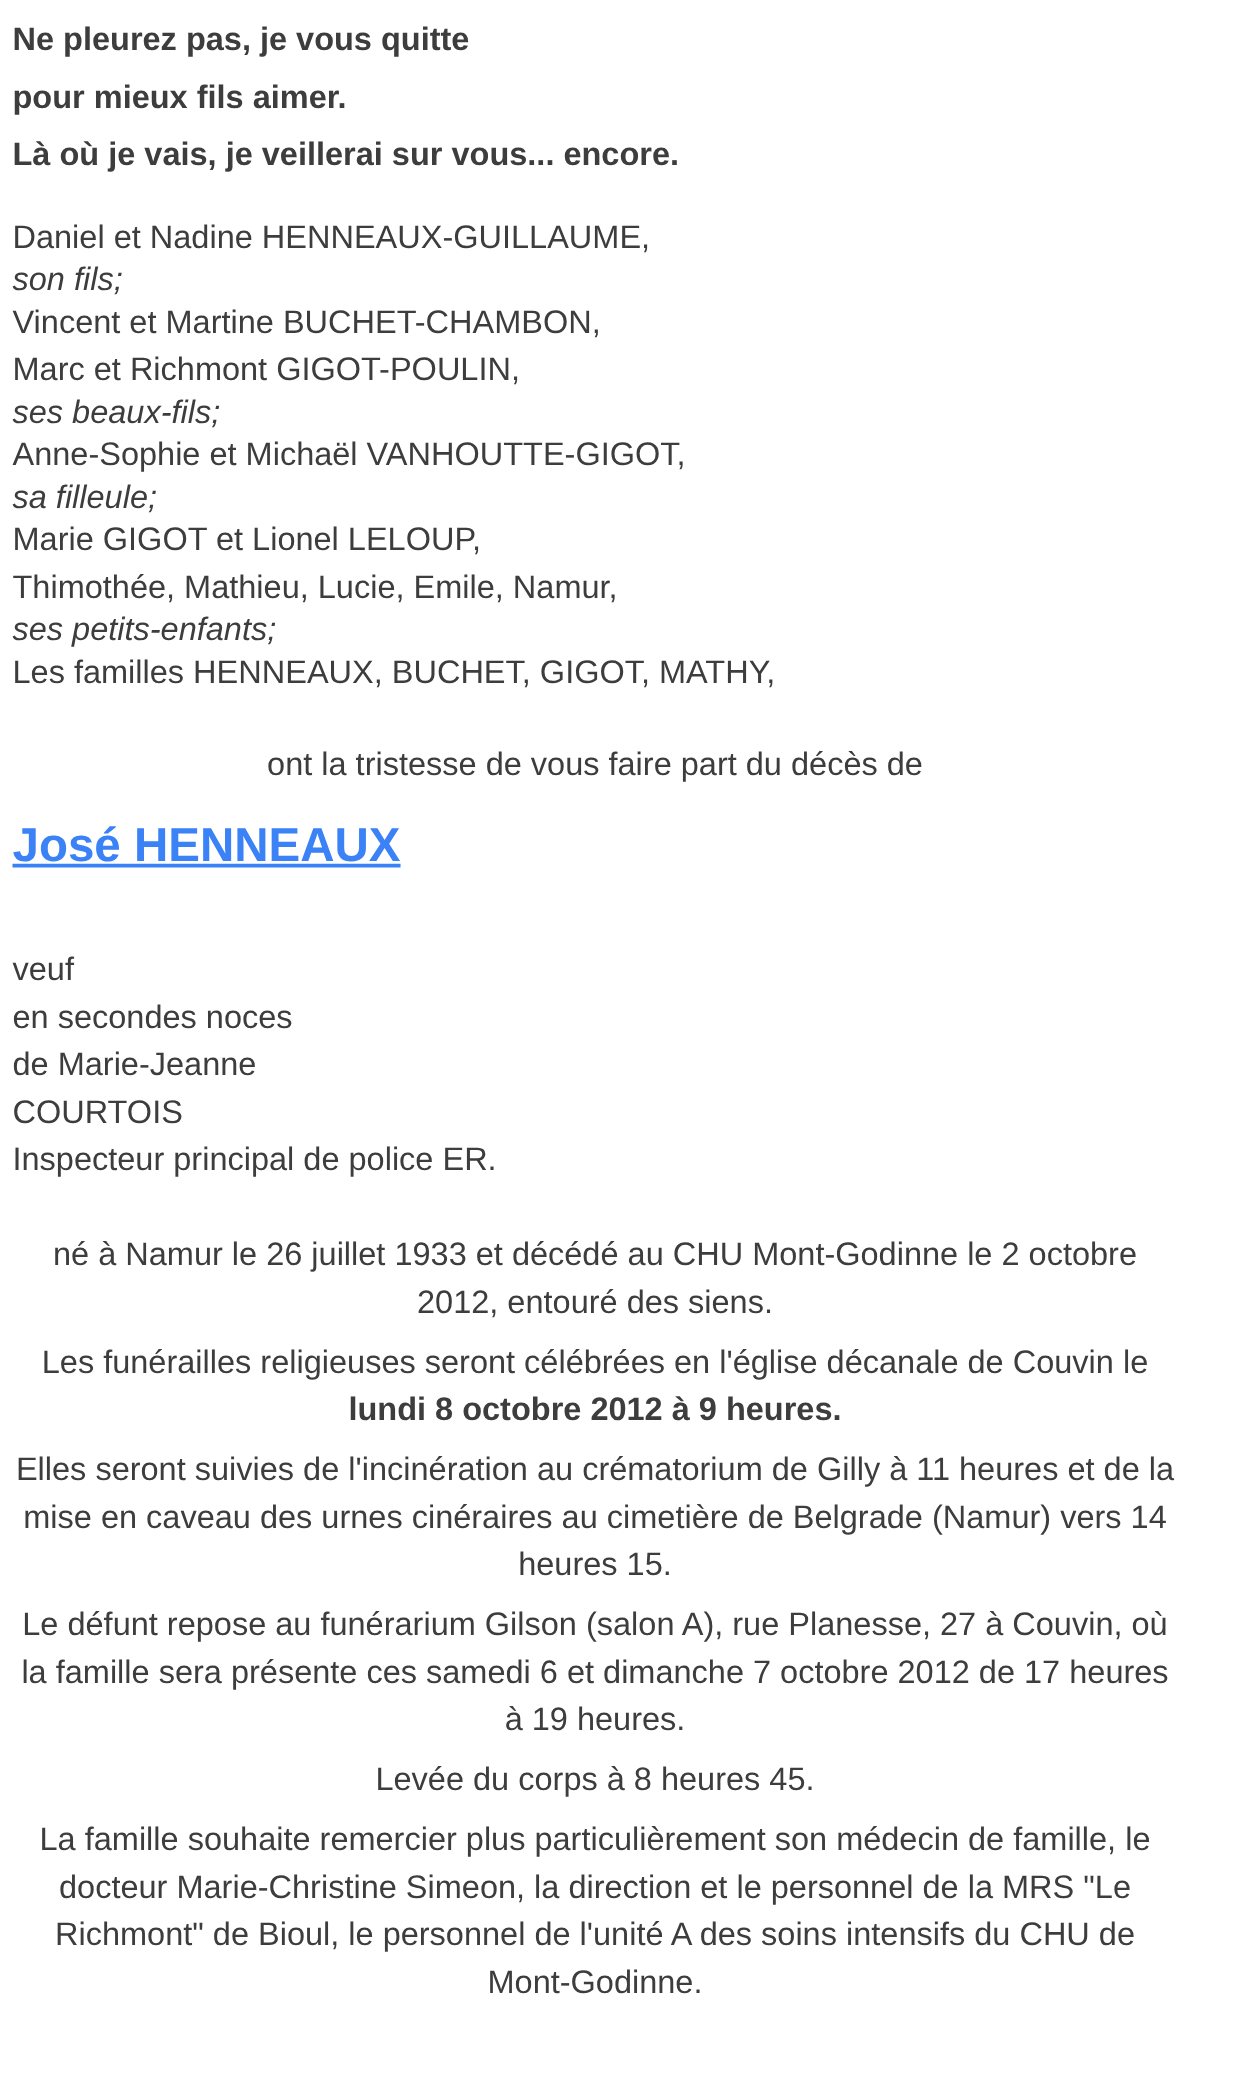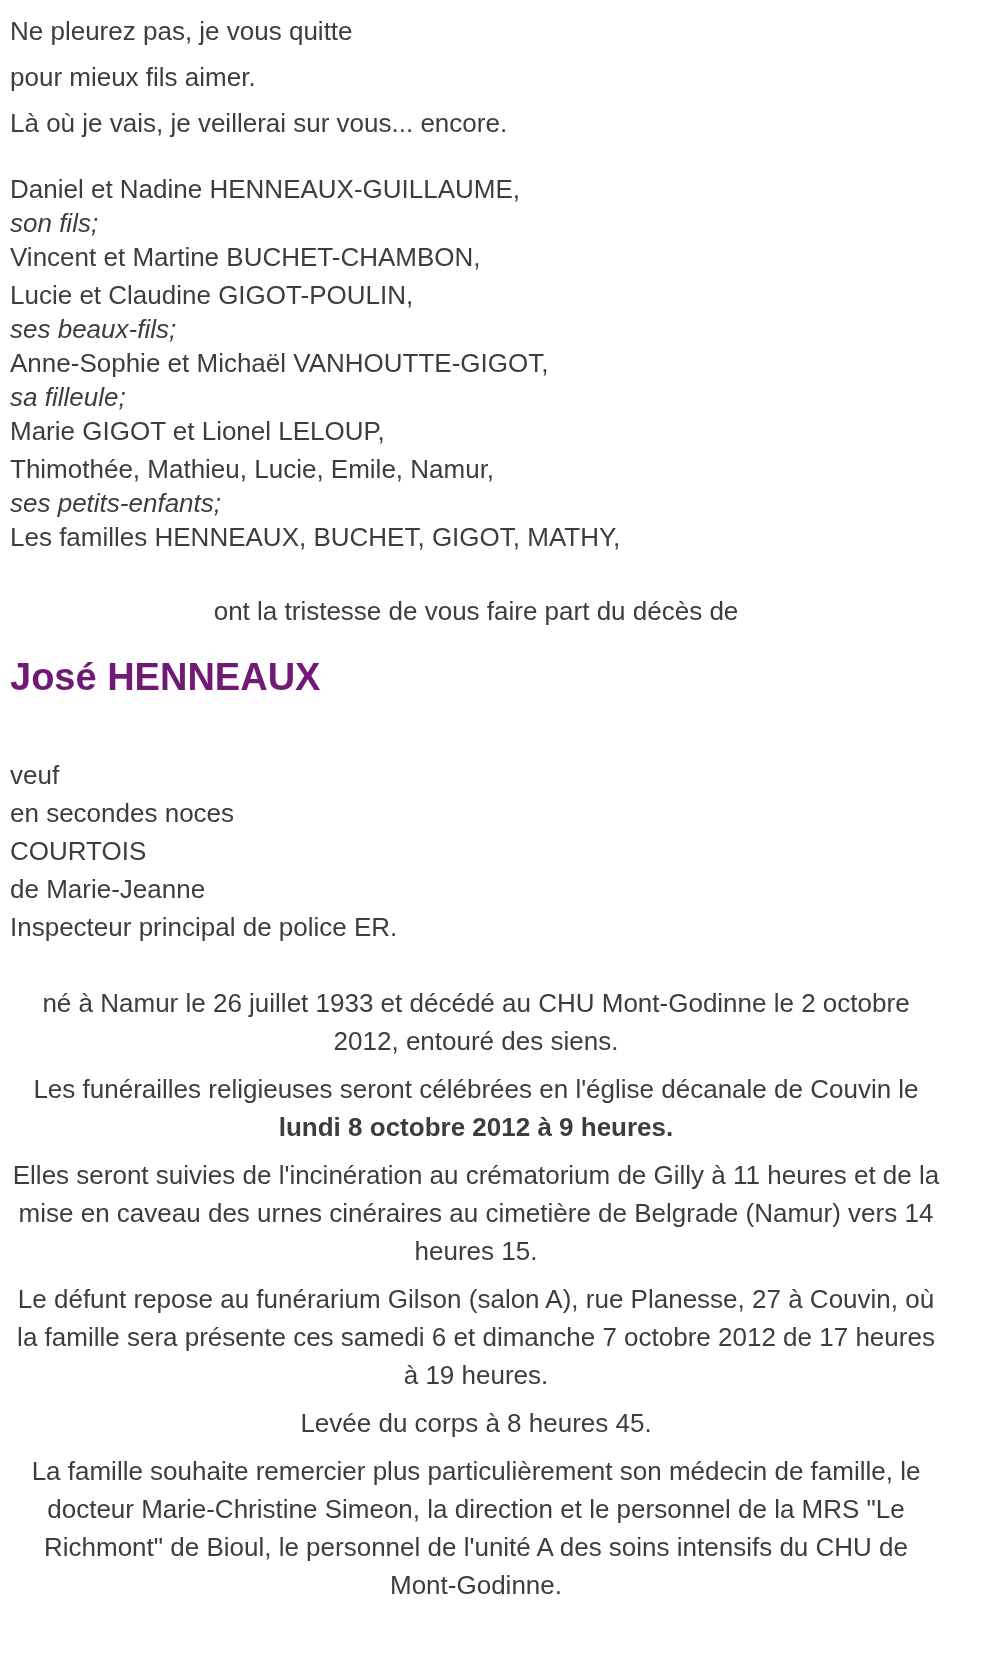--- a/index.html
+++ b/index.html
@@ -15,37 +15,38 @@
     padding: 8px 58px 40px 10px;
     font-family: "Liberation Sans", "DejaVu Sans", sans-serif;
     color: #3d3d3d;
     font-size: 26px;
     line-height: 38px;
     overflow: hidden;
   }
   .epitaph { margin-bottom: 24px; }
   .epitaph p {
     margin: 0;
-    font-weight: normal;
+    font-weight: bold;
     line-height: 46px;
   }
   .relatives p { margin: 0; }
   .relative-name { line-height: 38px; }
   .relation-label {
     line-height: 30px;
     font-style: italic;
     text-align: left;
   }
   .announcement { margin: 36px 0 0; text-align: center; }
   .deceased-name {
     font-size: 38px;
     line-height: 46px;
     font-weight: bold;
     margin: 24px 0 0;
-    color: #701a75;
+    color: #3b82f6;
+    text-decoration: underline;
   }
   .status { margin-top: 56px; }
   .status p { margin: 0; line-height: 38px; }
   .para { margin: 10px 0 0; text-align: center; }
   .para.first-para { margin-top: 38px; }
   .para strong { font-weight: bold; }
 </style>
 </head>
 <body>
 
@@ -55,42 +56,42 @@
     <p>Ne pleurez pas, je vous quitte</p>
     <p>pour mieux fils aimer.</p>
     <p>Là où je vais, je veillerai sur vous... encore.</p>
   </div>
 
   <div class="relatives">
     <p class="relative-name">Daniel et Nadine HENNEAUX-GUILLAUME,</p>
     <p class="relation-label">son fils;</p>
 
     <p class="relative-name">Vincent et Martine BUCHET-CHAMBON,</p>
-    <p class="relative-name">Lucie et Claudine GIGOT-POULIN,</p>
+    <p class="relative-name">Marc et Richmont GIGOT-POULIN,</p>
     <p class="relation-label">ses beaux-fils;</p>
 
     <p class="relative-name">Anne-Sophie et Michaël VANHOUTTE-GIGOT,</p>
     <p class="relation-label">sa filleule;</p>
 
     <p class="relative-name">Marie GIGOT et Lionel LELOUP,</p>
     <p class="relative-name">Thimothée, Mathieu, Lucie, Emile, Namur,</p>
     <p class="relation-label">ses petits-enfants;</p>
 
     <p class="relative-name">Les familles HENNEAUX, BUCHET, GIGOT, MATHY,</p>
   </div>
 
   <p class="announcement">ont la tristesse de vous faire part du décès de</p>
 
   <h1 class="deceased-name">José HENNEAUX</h1>
 
   <div class="status">
     <p>veuf</p>
     <p>en secondes noces</p>
+    <p>de Marie-Jeanne</p>
     <p>COURTOIS</p>
-    <p>de Marie-Jeanne</p>
     <p>Inspecteur principal de police ER.</p>
   </div>
 
   <p class="para first-para">né à Namur le 26 juillet 1933 et décédé au CHU Mont-Godinne le 2 octobre 2012, entouré des siens.</p>
 
   <p class="para"><span>Les funérailles religieuses seront célébrées en l'église décanale de Couvin le </span><strong>lundi 8 octobre 2012 à 9 heures.</strong></p>
 
   <p class="para">Elles seront suivies de l'incinération au crématorium de Gilly à 11 heures et de la mise en caveau des urnes cinéraires au cimetière de Belgrade (Namur) vers 14 heures 15.</p>
 
   <p class="para">Le défunt repose au funérarium Gilson (salon A), rue Planesse, 27 à Couvin, où la famille sera présente ces samedi 6 et dimanche 7 octobre 2012 de 17 heures à 19 heures.</p>

